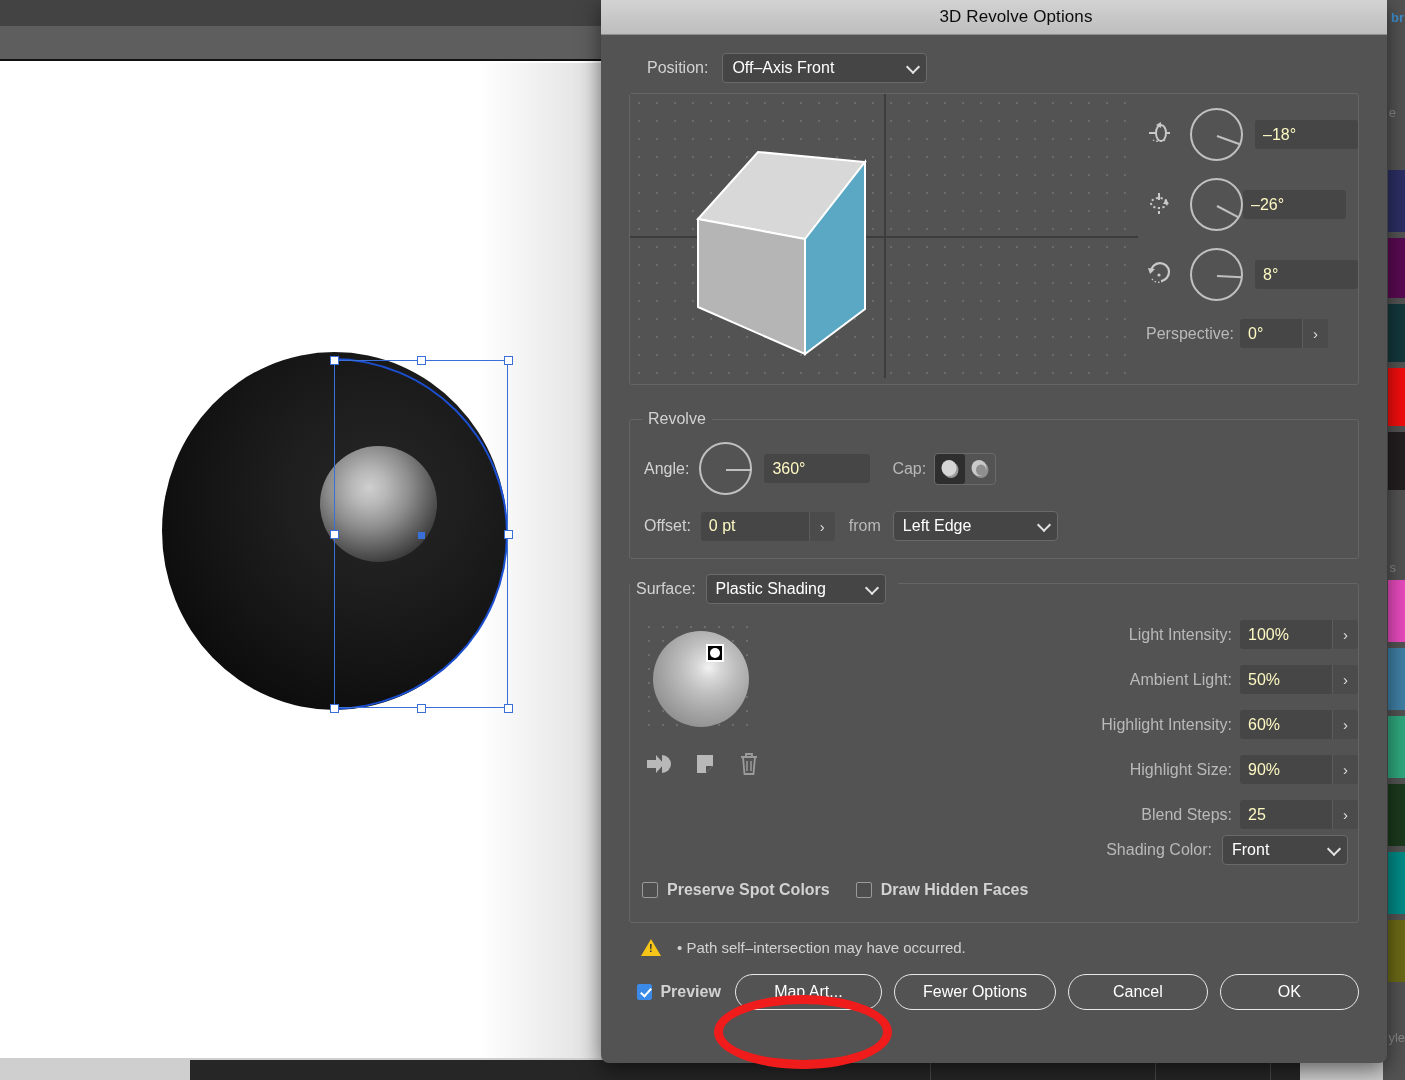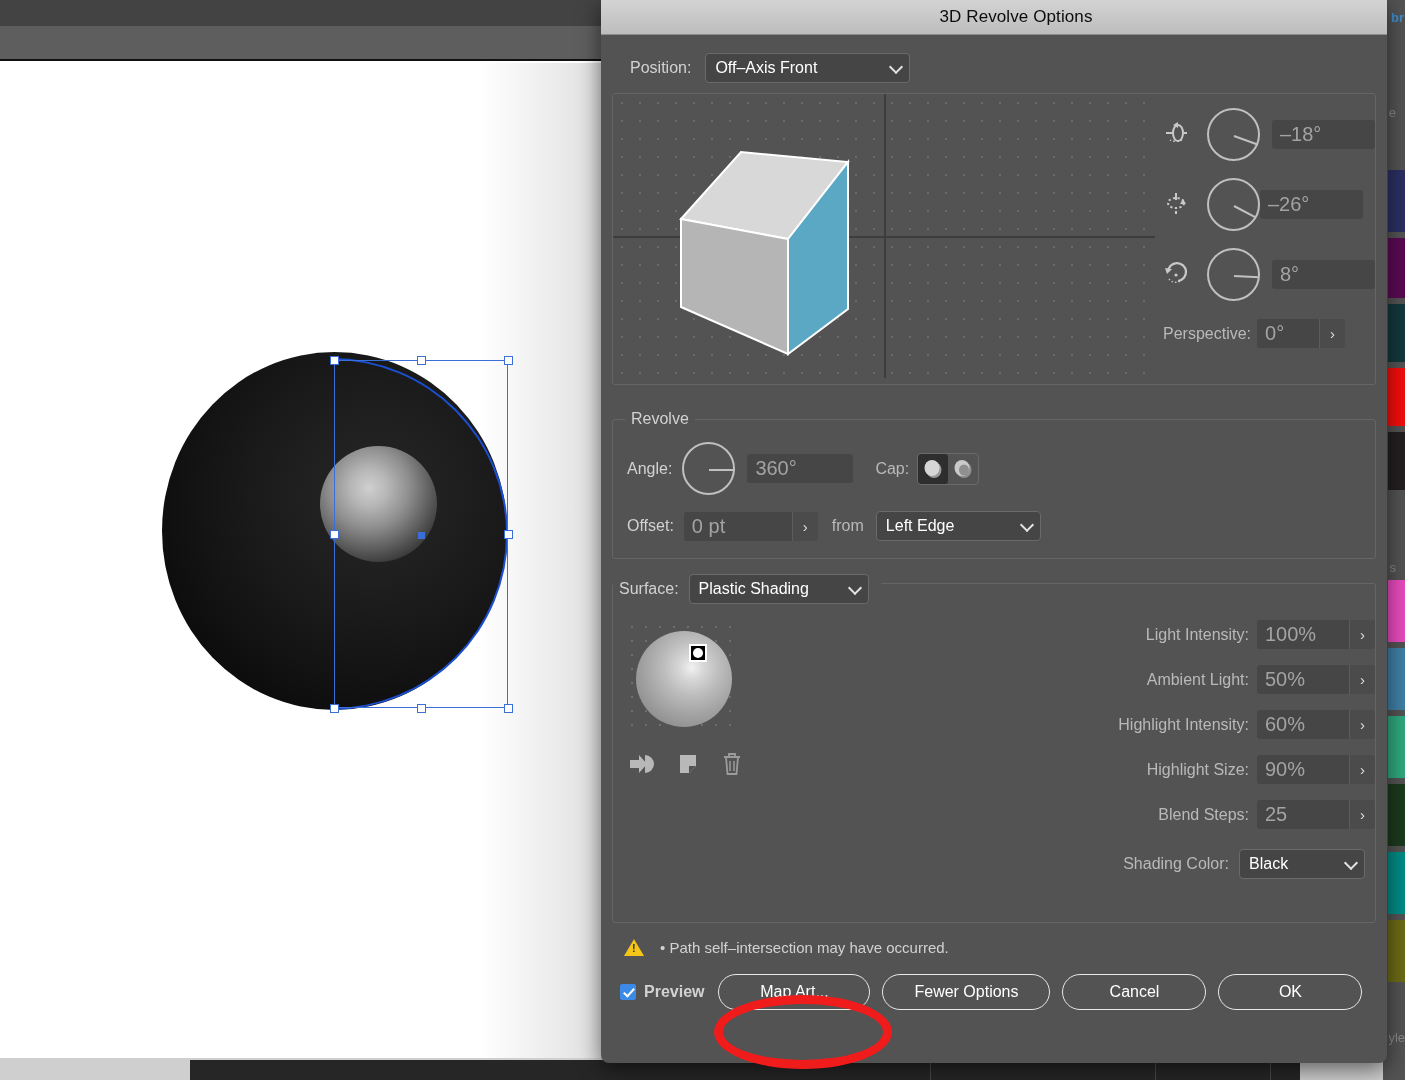--- a/index.html
+++ b/index.html
@@ -97,40 +97,40 @@
     overflow: hidden;
   }
   .dlg-titlebar {
     position: relative; height: 35px;
     background: linear-gradient(to bottom, #d3d3d3, #bdbdbd);
     display: flex; align-items: center; justify-content: center;
     border-bottom: 1px solid #8d8d8d;
     padding-left: 44px;
   }
   .dlg-title { font-size: 17px; color: #0d0d0d; font-weight: normal; letter-spacing: .1px; }
-  .dlg-body { position: relative; padding: 0 11px; }
+  .dlg-body { position: relative; padding: 0 28px; }
 
   .row { display: flex; align-items: center; }
   .lbl { color: #d2d2d2; font-size: 16px; }
   .lbl-dim { color: #b9b9b9; }
 
   
   .select {
     position: relative; background: #454545; border: 1px solid #6a6a6a; border-radius: 4px;
     color: #ffffff; font-size: 16px; height: 30px; display: flex; align-items: center;
     padding: 0 30px 0 9px; white-space: nowrap;
   }
   .select .chev {
     position: absolute; right: 8px; top: 50%; width: 10px; height: 10px;
     margin-top: -6px; border-right: 2px solid #e3e3e3; border-bottom: 2px solid #e3e3e3;
     transform: rotate(45deg);
   }
   
   .numfield {
-    background: #464646; border-radius: 3px; color: #a3a3a3; font-size: 20px;
+    background: #464646; border-radius: 3px; color: #fef9c3; font-size: 16px;
     height: 29px; display: flex; align-items: center; padding: 0 8px;
   }
   .stepper {
     width: 26px; height: 29px; background: #4b4b4b; border-left: 1px solid #5c5c5c;
     border-radius: 0 3px 3px 0; display: flex; align-items: center; justify-content: center;
     color: #dedede; font-size: 15px;
   }
   .fieldgroup { display: flex; align-items: center; }
   .fieldgroup .numfield { border-radius: 3px 0 0 3px; }
 
@@ -460,28 +460,34 @@
               <div class="row" style="justify-content: flex-end; margin-top: 16px;">
                 <div class="lbl lbl-dim">Blend Steps:</div>
                 <div class="fieldgroup" style="margin-left: 8px;">
                   <div class="numfield" style="width: 92px;">25</div>
                   <div class="stepper">›</div>
                 </div>
               </div>
             </div>
         </div>
 
-        <div class="row" style="justify-content:flex-end; padding-right:10px; margin-top:20px;">
+        <div class="row" style="justify-content:flex-end; padding-right:10px; margin-top:6px;">
           <div class="lbl lbl-dim">Shading Color:</div>
           <div class="select" style="margin-left:10px; min-width:126px;">
-            <span>Black</span>
+            <span>Front</span>
             <span class="chev"></span>
           </div>
         </div>
 
+        <div class="row" style="padding-left:12px; margin-top:16px;">
+          <span class="cbox"></span>
+          <span class="lbl" style="margin-left:9px; font-weight:bold;">Preserve Spot Colors</span>
+          <span class="cbox" style="margin-left:26px;"></span>
+          <span class="lbl" style="margin-left:9px; font-weight:bold;">Draw Hidden Faces</span>
+        </div>
       </div>
 
       <div class="row" style="margin-top:16px; padding-left:12px;">
         <div class="warn-tri"></div>
         <div class="lbl" style="margin-left:16px; font-size:15px;">• Path self–intersection may have occurred.</div>
       </div>
 
       <div class="row" style="margin-top:18px; padding-left:8px; position:relative;">
         <span class="cbox checked"></span>
         <span class="lbl" style="margin-left:8px; font-weight:bold;">Preview</span>

